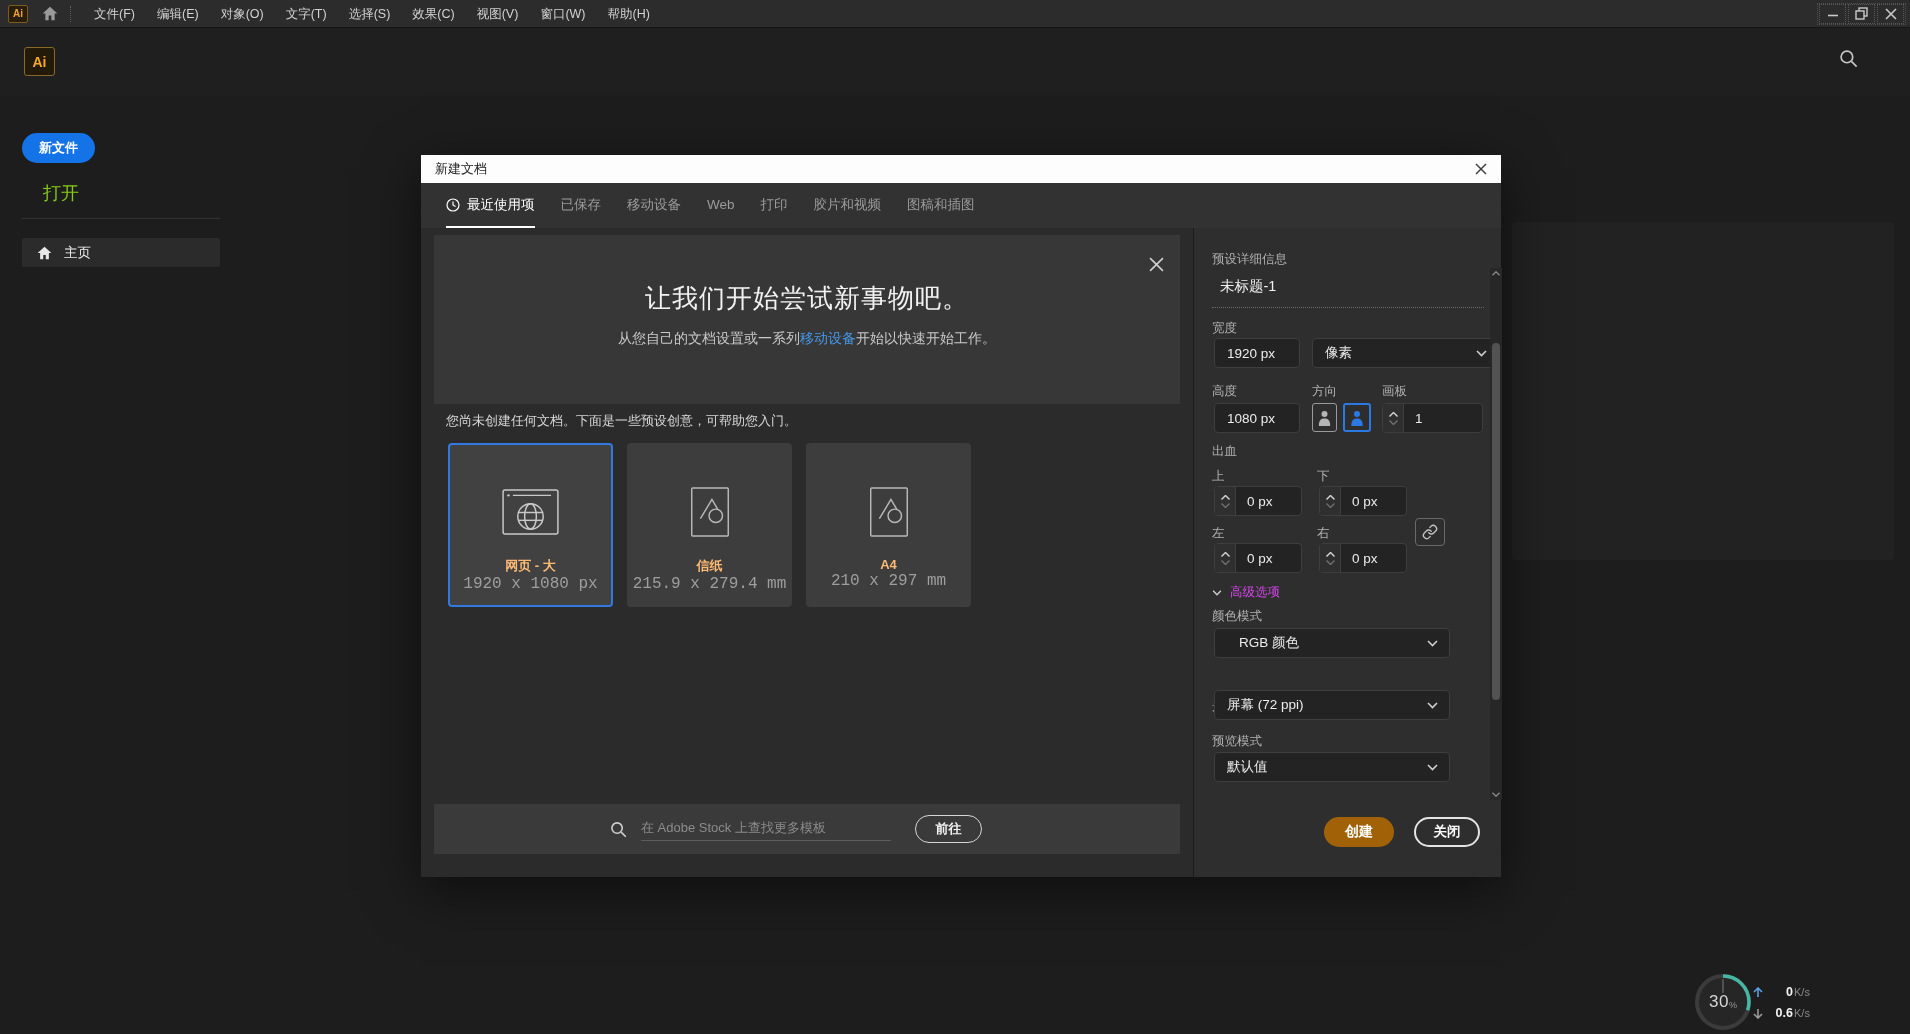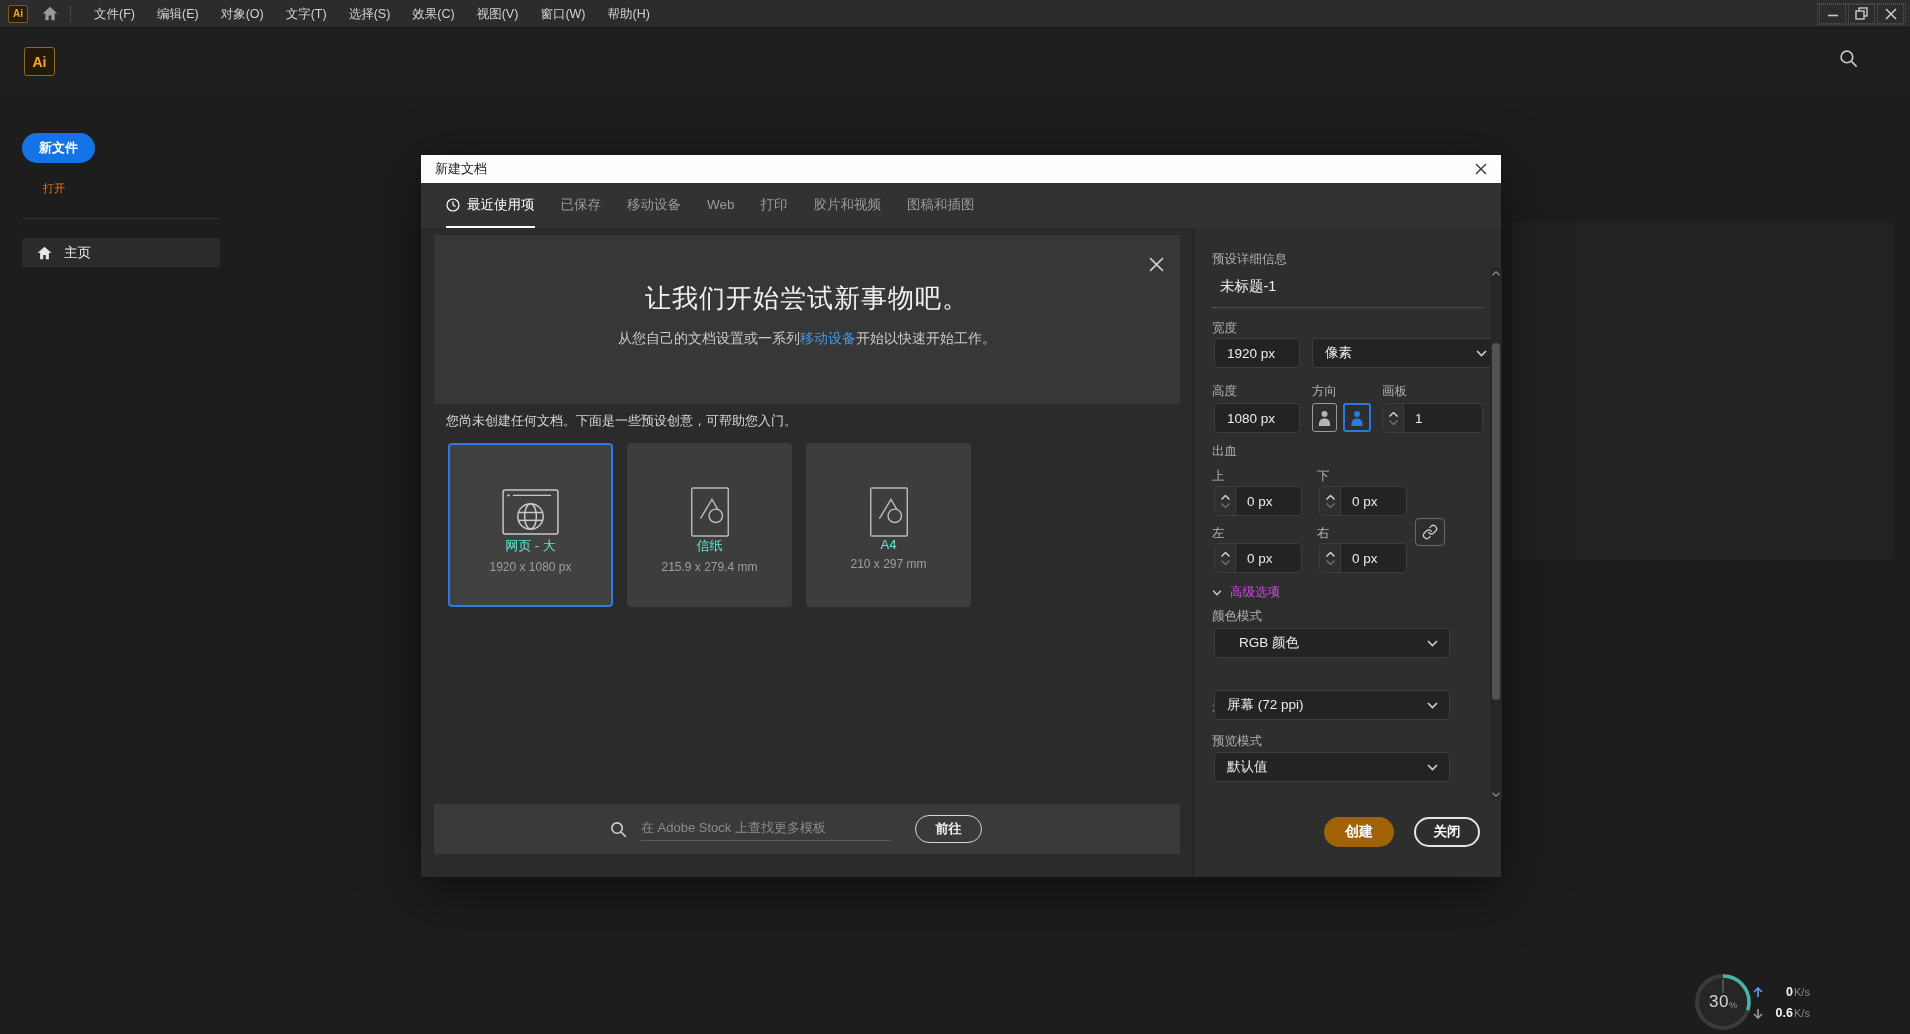--- a/index.html
+++ b/index.html
@@ -26,21 +26,21 @@
     border:1px solid #8a6a28; border-radius:3px; color:#f7a827; font-size:14px; font-weight:bold;
     display:flex; align-items:center; justify-content:center; }
   .hdr-search { position:absolute; right:52px; top:21px; }
 
   
   #ghost { position:absolute; left:1512px; top:222px; width:382px; height:338px; background:#222; border-radius:4px; z-index:0; }
 
   
   .btn-newfile { position:absolute; left:22px; top:133px; width:73px; height:30px; border-radius:15px;
     background:#1473e6; color:#fff; font-size:13px; font-weight:bold; display:flex; align-items:center; justify-content:center; z-index:2; }
-  .lbl-open { position:absolute; left:43px; top:181px; font-size:11px; color:#f97316; z-index:2; }
+  .lbl-open { position:absolute; left:43px; top:181px; font-size:18px; color:#84cc16; z-index:2; }
   .sb-divider { position:absolute; left:22px; top:218px; width:198px; border-top:1px solid #333; z-index:2; }
   .row-home { position:absolute; left:22px; top:238px; width:198px; height:29px; background:#2b2b2b; border-radius:2px;
     display:flex; align-items:center; padding-left:15px; gap:12px; font-size:13.5px; color:#ececec; z-index:2; }
 
   
   #dialog { position:absolute; left:421px; top:155px; width:1080px; height:722px;
     box-shadow:0 14px 50px rgba(0,0,0,.55); z-index:10; }
   .dlg-titlebar { height:28px; background:#fdfdfd; display:flex; align-items:center; padding:0 14px; }
   .dlg-title { font-size:13px; color:#1a1a1a; }
   .dlg-close { margin-left:auto; display:flex; align-items:center; }
@@ -59,22 +59,22 @@
   .banner-close { position:absolute; top:22px; right:16px; }
 
   .hint { position:absolute; left:25px; top:184px; font-size:13px; color:#d8d8d8; }
 
   
   .cards { position:absolute; left:27px; top:215px; display:flex; gap:14px; }
   .card { width:165px; height:164px; background:#3d3d3d; border-radius:4px; display:flex; flex-direction:column; align-items:center; }
   .card.selected { border:2px solid #3079e0; background:#414141; }
   .card-icon { margin-top:44px; height:50px; display:flex; align-items:center; justify-content:center; }
   .card.selected .card-icon { margin-top:42px; }
-  .card-name { font-size:13px; color:#5eead4; }
-  .card-size { margin-top:5px; font-size:12px; color:#9e9e9e; }
+  .card-name { margin-top:20px; font-size:13px; color:#fdba74;font-weight:bold; }
+  .card-size { font-size:16px; color:#9e9e9e;font-family:Liberation Mono, monospace; }
 
   
   .stockbar { position:absolute; left:13px; top:576px; width:746px; height:50px; background:#3a3a3a;
     display:flex; align-items:center; padding-left:176px; }
   .stock-input { margin-left:14px; width:250px; background:transparent; border:none; outline:none;
     border-bottom:1px solid #5c5c5c; padding:2px 0 5px; font-size:13px; color:#e8e8e8;
     font-family:"Liberation Sans","DejaVu Sans",sans-serif; }
   .stock-input::placeholder { color:#8c8c8c; }
   .btn-go { margin-left:24px; width:67px; height:28px; border:1.5px solid #d6d6d6; border-radius:14px;
     color:#f0f0f0; font-size:13px; font-weight:bold; display:flex; align-items:center; justify-content:center; background:transparent; }

